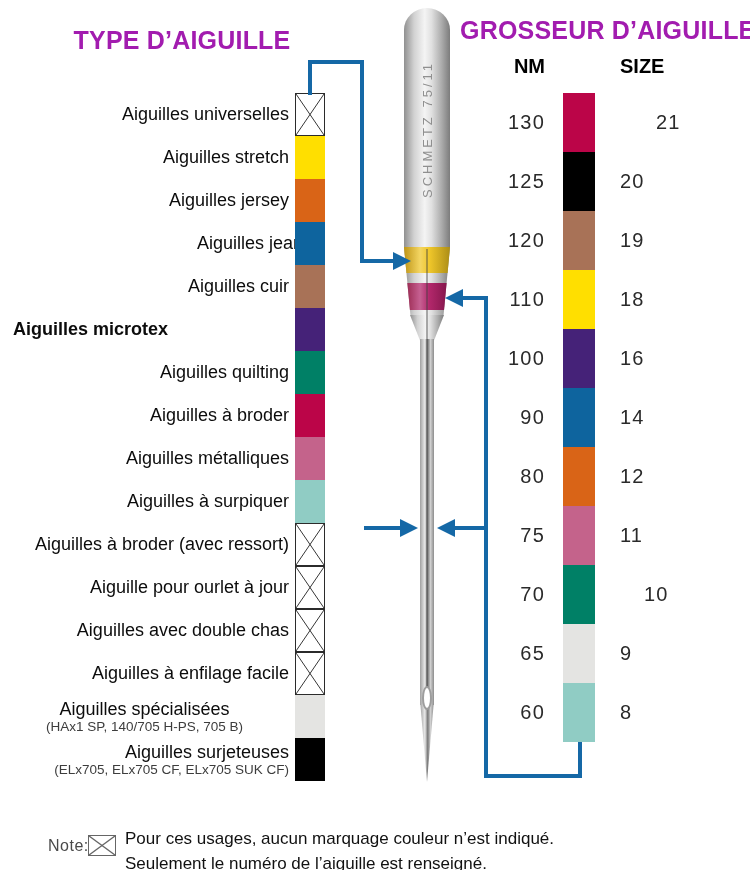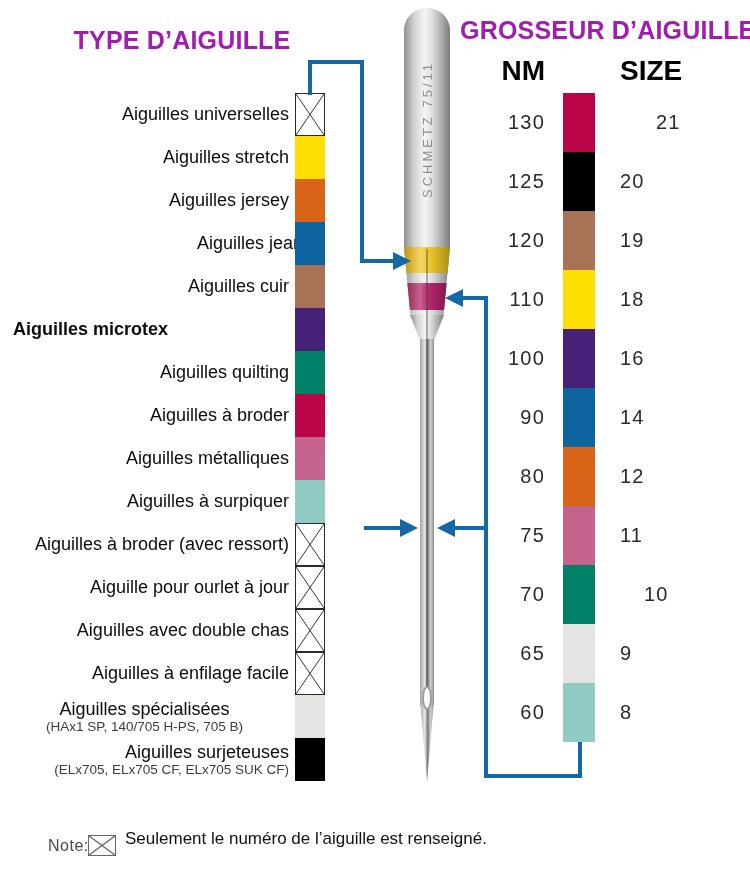--- a/index.html
+++ b/index.html
@@ -1,21 +1,21 @@
 <!DOCTYPE html>
 <html style="--line: #1568A6;"><head>
 <meta charset="utf-8">
 <style>
   :root{ --line:#1568A6; }
   html,body{margin:0;padding:0;background:#fff;}
   .canvas{position:relative;width:750px;height:870px;background:#fff;overflow:hidden;
           font-family:"Liberation Sans",sans-serif;color:#000;}
   .abs{position:absolute;}
   .title{font-weight:bold;font-size:25px;letter-spacing:.2px;white-space:nowrap;color:#a21caf;}
-  .hdr{font-weight:bold;font-size:28px;color:#000;white-space:nowrap;}
+  .hdr{font-weight:bold;font-size:20px;color:#000;white-space:nowrap;}
   .tlabel{font-size:18px;color:#0c0c0c;white-space:nowrap;}
   .tlabel-sub{font-size:13.5px;color:#3d3d3d;white-space:nowrap;line-height:15px;}
   .num{font-size:20px;color:#2a2a2a;letter-spacing:1.2px;white-space:nowrap;}
   .conn{background:var(--line);}
   .arr{width:0;height:0;border-top:9px solid transparent;border-bottom:9px solid transparent;}
   .arr.r{border-left:18px solid var(--line);}
   .arr.l{border-right:18px solid var(--line);}
   .xsw{background:#fff;border:1px solid #2b2b2b;box-sizing:border-box;}
   .xsw svg{display:block;width:100%;height:100%;}
   .xsw line{stroke:#2b2b2b;stroke-width:1;}
@@ -173,16 +173,17 @@
   <div class="abs conn" style="left:578px;top:742px;width:4px;height:36px;"></div>
 
   <div class="abs note-label" style="left:48px;top:837px;">Note:</div>
   <div class="abs xsw notebox" style="left:88px;top:835px;width:28px;height:21px;border-color:#666;">
     <svg viewBox="0 0 28 21" preserveAspectRatio="none">
       <line x1="0" y1="0" x2="28" y2="21"></line>
       <line x1="28" y1="0" x2="0" y2="21"></line>
     </svg>
   </div>
   <div class="abs note-text" style="left:125px;top:826px;">
+    <div>Pour ces usages, aucun marquage couleur n’est indiqué.</div>
     <div>Seulement le numéro de l’aiguille est renseigné.</div>
   </div>
 
 </div>
 
 </body></html>

